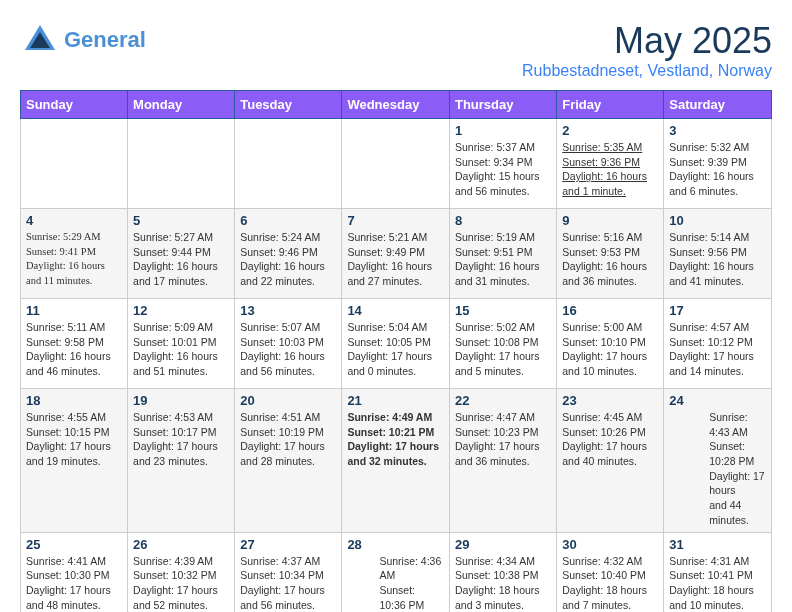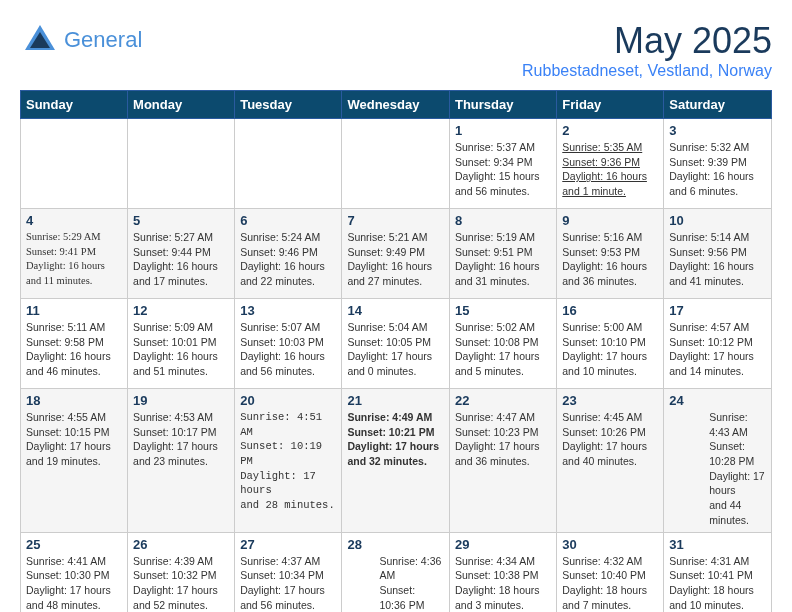--- a/index.html
+++ b/index.html
@@ -15,21 +15,21 @@
       justify-content: space-between;
       align-items: flex-start;
       margin-bottom: 10px;
     }
     .logo {
       display: flex;
       align-items: center;
     }
     .logo-text {
       font-size: 22px;
-      font-weight: normal;
+      font-weight: bold;
       color: #1a3a5c;
       line-height: 1.1;
     }
     .logo-text span {
       color: #4a90d9;
     }
     .logo-icon {
       width: 40px;
       height: 40px;
       margin-right: 4px;
@@ -45,21 +45,21 @@
     .location-title {
       font-size: 16px;
       color: #3b82f6;
     }
     .calendar {
       width: 100%;
       border-collapse: collapse;
       font-size: 11px;
     }
     .calendar th {
-      background: #0c4a6e;
+      background: #8b5cf6;
       color: #fff;
       text-align: left;
       padding: 6px 5px;
       font-size: 13px;
       border: 1px solid #2a5a9f;
     }
     .calendar td {
       width: 108px;
       vertical-align: top;
       padding: 4px 5px;
@@ -256,21 +256,21 @@
         </td>
         <td>
           <div class="day-num">19</div>
           <div class="day-info" style="white-space: pre-line;">Sunrise: 4:53 AM
 Sunset: 10:17 PM
 Daylight: 17 hours
 and 23 minutes.</div>
         </td>
         <td>
           <div class="day-num">20</div>
-          <div class="day-info" style="white-space: pre-line; font-family: Liberation Mono, monospace;">Sunrise: 4:51 AM
+          <div class="day-info" style="white-space: pre-line;">Sunrise: 4:51 AM
 Sunset: 10:19 PM
 Daylight: 17 hours
 and 28 minutes.</div>
         </td>
         <td>
           <div class="day-num">21</div>
           <div class="day-info" style="white-space: pre-line; font-weight: bold;">Sunrise: 4:49 AM
 Sunset: 10:21 PM
 Daylight: 17 hours
 and 32 minutes.</div>

